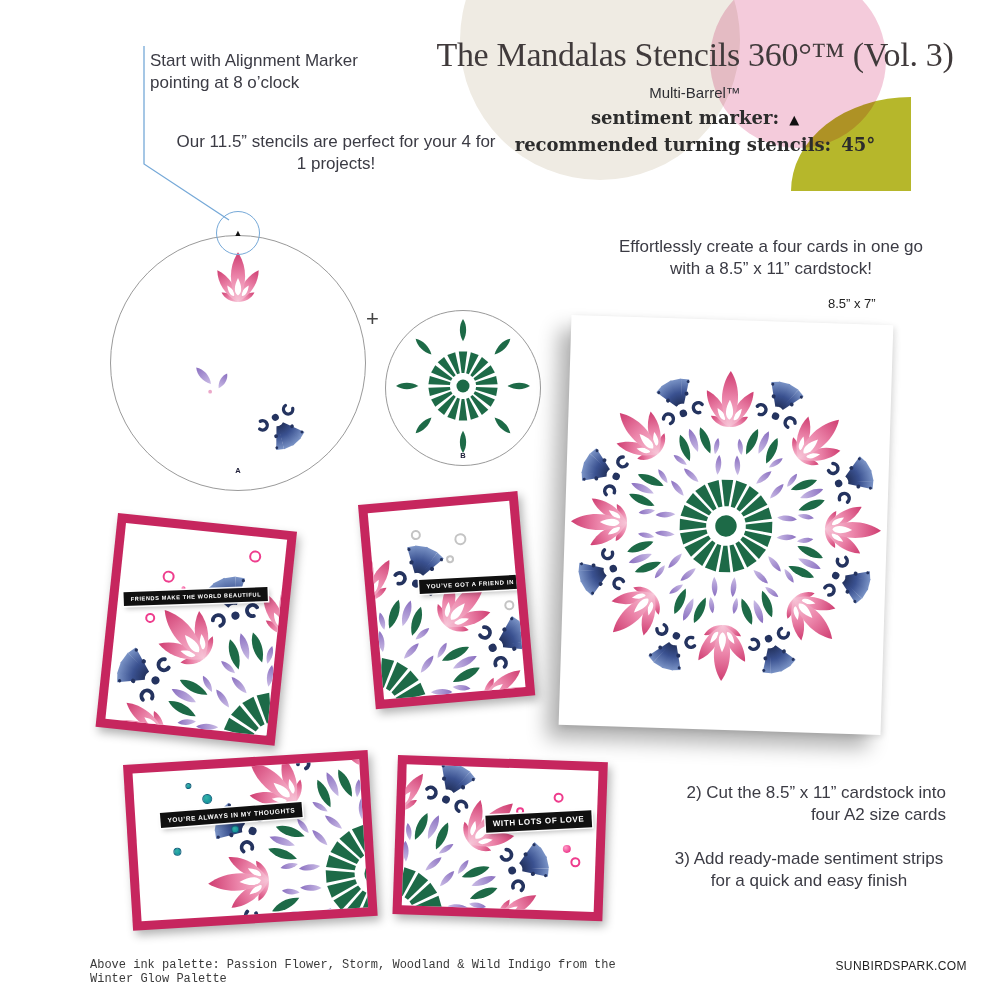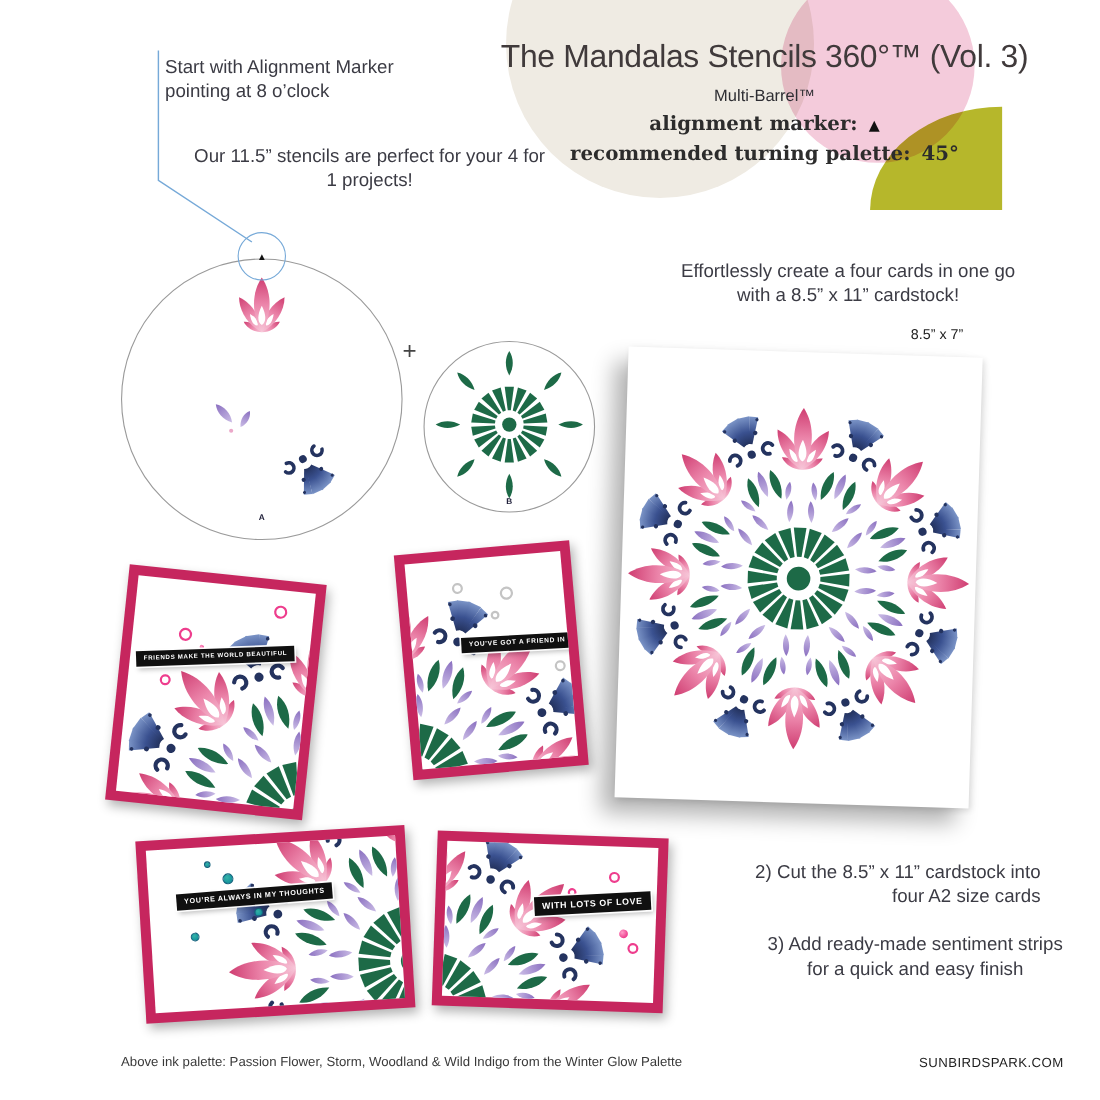--- a/index.html
+++ b/index.html
@@ -7,34 +7,34 @@
         font-family:"Liberation Sans",sans-serif;color:#3b3b44;}
 
   
   .deco{position:absolute;z-index:0;}
   #deco-cream{left:460px;top:-100px;width:280px;height:280px;border-radius:50%;background:var(--deco-cream,#efebe3);}
   #deco-olive{left:791px;top:97px;width:120px;height:94px;background:var(--deco-olive,#b6b72b);border-top-left-radius:100% 100%;}
   #deco-pink{left:710px;top:-28px;width:176px;height:176px;border-radius:50%;background:var(--deco-pink,#f4cbdb);mix-blend-mode:multiply;}
 
   
   #header{position:absolute;left:395px;top:36px;width:600px;text-align:center;z-index:2;}
-  #product-title{font-family:Liberation Sans, sans-serif;font-size:29px;color:#403a3b;letter-spacing:-0.3px;}
+  #product-title{font-family:Liberation Serif, serif;font-size:34px;color:#403a3b;letter-spacing:-0.3px;}
   #product-subtitle{font-size:15px;margin-top:10px;color:#2e2e33;}
   .serif-row{font-family:"DejaVu Serif",serif;font-weight:bold;font-size:18px;color:#2c2c2c;margin-top:6px;}
   .serif-row .val{margin-left:10px;}
   .tri{font-size:13px;margin-left:10px;color:#111;}
 
   
   .note,.step{position:absolute;font-size:17px;line-height:1.32;color:#3b3b44;z-index:2;}
   #note-start{left:150px;top:50px;width:245px;}
   #note-stencil{left:148px;top:131px;width:320px;text-align:center;margin-left:28px;}
   #step-1{left:336px;top:224px;width:244px;text-align:center;}
   #note-create{left:615px;top:236px;width:312px;text-align:center;}
   #step-2{left:672px;top:782px;width:274px;text-align:right;}
-  #step-3{left:691px;top:848px;width:282px;text-align:center;}
+  #step-3{left:668px;top:848px;width:282px;text-align:center;}
 
   
   #callout-line{position:absolute;left:0;top:0;z-index:1;pointer-events:none;}
   #callout-line polyline{stroke:var(--callout-blue,#76a9d8);}
 
   
   .barrel-circle{position:absolute;border:1px solid #9a9a9a;border-radius:50%;background:#fff0;z-index:1;}
   #barrel-a{left:110px;top:235px;width:254px;height:254px;}
   #barrel-b{left:385px;top:310px;width:154px;height:154px;}
   .barrel-circle svg{position:absolute;left:0;top:0;width:100%;height:100%;}
@@ -68,21 +68,21 @@
   #card-3 .strip{left:11%;top:27%;font-size:6.5px;transform:rotate(-1deg);}
   #card-4 .strip{right:3%;top:31%;font-size:8px;transform:rotate(-5deg);}
   .dot{position:absolute;border-radius:50%;}
   .d4{width:4px;height:4px}.d6{width:6px;height:6px}.d8{width:8px;height:8px}
   .dot.pink{background:radial-gradient(circle at 35% 35%, #ff9ec9, var(--dot-pink,#ee3d8d) 70%);}
   .dot.pink.ring{background:#fff;border:2px solid var(--dot-pink,#ee3d8d);}
   .dot.silver{background:#fff;border:2px solid var(--dot-silver,#c4c4c4);}
   .dot.teal{background:radial-gradient(circle at 40% 35%, #35b3a9, var(--dot-teal,#13939c) 75%);border:1px solid #16647e;}
 
   
-  #footer-note{position:absolute;left:90px;top:958px;width:550px;text-align:center;font-size:12px;color:#3a3a3a;}
+  #footer-note{position:absolute;left:90px;top:958px;width:550px;text-align:left;font-size:12px;color:#3a3a3a;font-family:Liberation Mono, monospace;}
   #website{position:absolute;right:33px;top:959px;font-size:12px;letter-spacing:0.4px;color:#1e1e1e;}
 </style>
 </head>
 <body>
 
 <div id="page">
 
   <svg width="0" height="0" style="position:absolute" aria-hidden="true">
     <defs id="defs-root">
         <linearGradient id="pgl" x1="0" y1="0" x2="0" y2="1">
@@ -291,24 +291,24 @@
   </svg>
 
   <div class="deco" id="deco-cream"></div>
   <div class="deco" id="deco-olive"></div>
   <div class="deco" id="deco-pink"></div>
 
   <div id="header">
     <div id="product-title">The Mandalas Stencils 360°™ (Vol. 3)</div>
     <div id="product-subtitle">Multi-Barrel™</div>
     <div class="serif-row">
-      <span>alignment marker:</span><span class="tri">▲</span>
+      <span>sentiment marker:</span><span class="tri">▲</span>
     </div>
     <div class="serif-row">
-      <span>recommended turning palette:</span><span class="val">45°</span>
+      <span>recommended turning stencils:</span><span class="val">45°</span>
     </div>
   </div>
 
   <div class="note" id="note-start">Start with Alignment Marker pointing at 8 o’clock</div>
   <div class="note" id="note-stencil">Our 11.5” stencils are perfect for your 4 for 1 projects!</div>
   <div class="note" id="note-create">Effortlessly create a four cards in one go with a 8.5” x 11” cardstock!</div>
 
   <svg id="callout-line" width="300" height="260">
     <polyline points="144,46 144,164 229,220" fill="none" stroke-width="1.3"></polyline>
   </svg>

